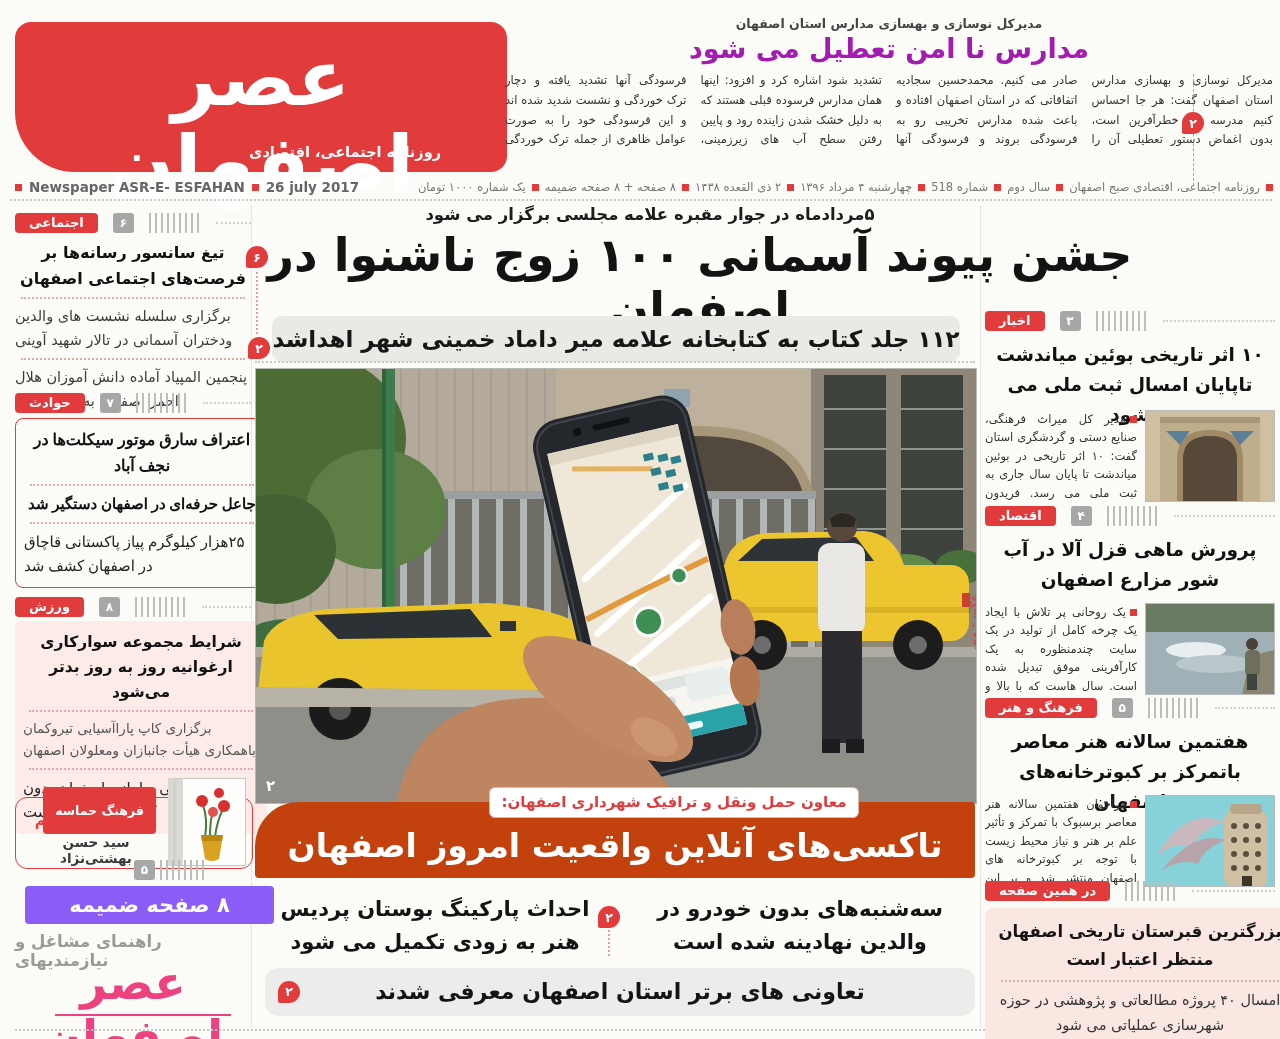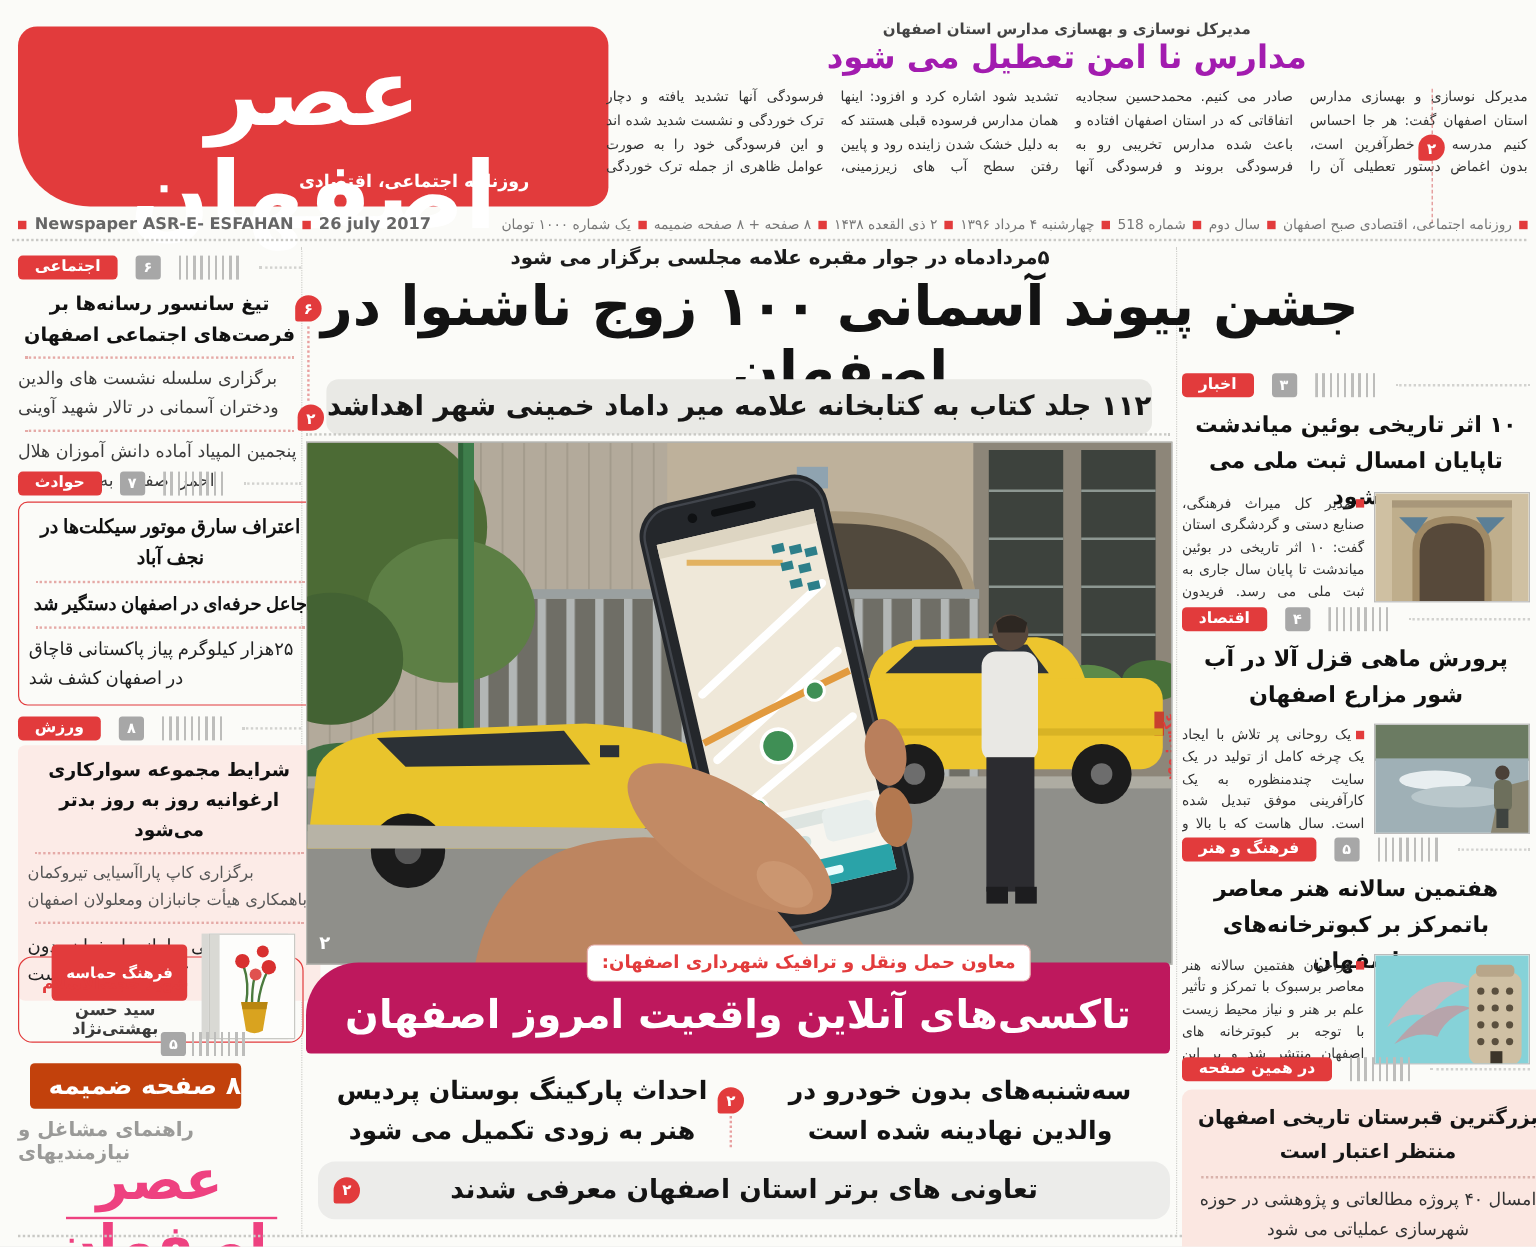--- a/index.html
+++ b/index.html
@@ -68,35 +68,35 @@
   .epic-label{position:absolute;top:-11px;right:96px;background:#e23b3c;color:#fff;
         font-size:12.5px;font-weight:700;border-radius:4px;padding:16px 12px;white-space:nowrap;}
   .epic-l1{position:absolute;top:14px;left:10px;width:140px;text-align:center;
         font-size:13.5px;font-weight:700;color:#e23b3c;}
   .epic-l2{position:absolute;top:36px;left:10px;width:140px;text-align:center;
         font-size:13.5px;font-weight:700;color:#3a3a3a;}
   .epic-photo{position:absolute;right:6px;top:-20px;width:70px;height:86px;background:#fff;
         border:1px solid #c9c9c4;box-shadow:-6px 0 0 #d8d8d4;}
   .epic-num{position:absolute;bottom:-12px;right:46px;display:flex;gap:5px;align-items:center;}
 
-  .supp-banner{left:25px;top:886px;width:176px;height:38px;background:#c2410c;border-radius:4px;
-        color:#fff;font-size:21px;font-weight:800;line-height:38px;}
+  .supp-banner{left:25px;top:886px;width:249px;height:38px;background:#8b5cf6;border-radius:4px;
+        color:#fff;font-size:21px;font-weight:800;text-align:center;line-height:38px;}
   .supp-line{left:15px;top:932px;width:236px;text-align:left;color:#9a9a98;
         font-size:16.5px;font-weight:700;}
   .supp-brand{left:15px;top:956px;width:236px;text-align:center;color:#ee4180;
         font-size:46px;font-weight:800;letter-spacing:-1px;}
   .supp-underline{left:55px;top:1014px;width:176px;border-top:2.5px solid #ee4180;}
 
   
   .photo{left:255px;top:368px;width:720px;height:434px;border:1px solid #b9b9b4;
         background:#9a9a94;overflow:hidden;}
   .photo-credit{position:absolute;right:-28px;top:248px;color:#e23b3c;font-size:11px;
         font-weight:700;transform:rotate(-90deg);}
   .photo-num{position:absolute;left:10px;bottom:8px;color:#fff;font-size:15px;font-weight:700;}
-  .caption-bar{left:255px;top:802px;width:720px;height:76px;background:#be185d;
+  .caption-bar{left:255px;top:802px;width:720px;height:76px;background:#c2410c;
         border-radius:44px 4px 4px 4px;}
   .caption-kicker{position:absolute;left:234px;top:-15px;width:368px;height:29px;background:#fff;
         border:1px solid #e7b2b0;border-radius:6px;color:#e23b3c;font-size:15px;font-weight:700;
         text-align:center;line-height:28px;}
   .caption-text{position:absolute;left:0;right:0;top:24px;text-align:center;color:#fff;
         font-size:33px;font-weight:800;}
 
   
   .bh{font-size:21px;font-weight:800;color:#131313;text-align:center;line-height:1.55;}
   .gray-bar{left:265px;top:968px;width:710px;height:48px;background:#ececе8;

